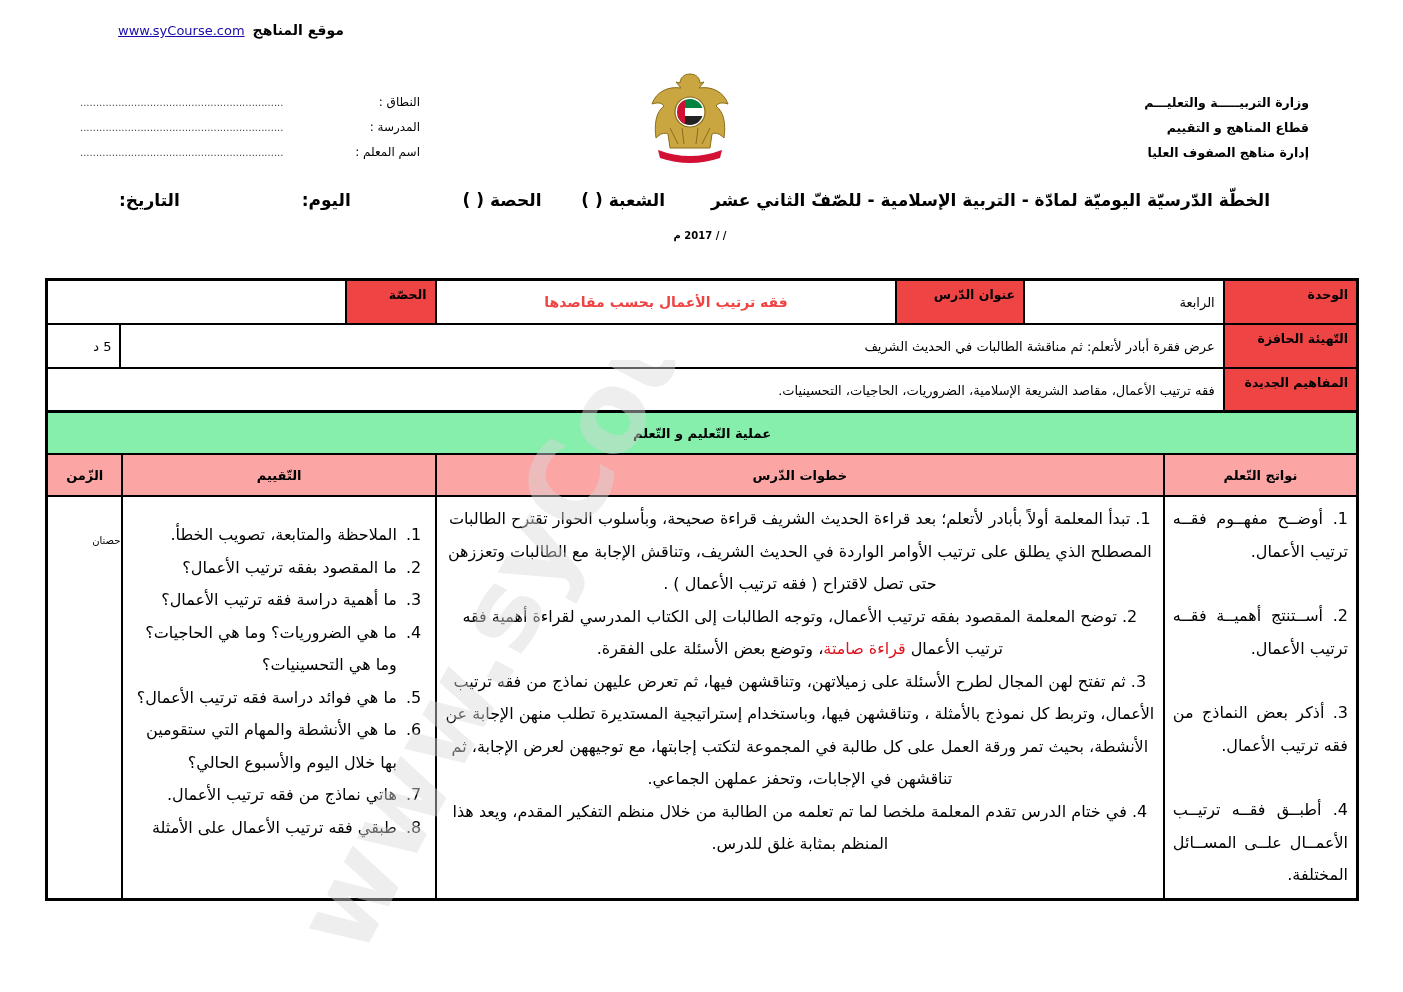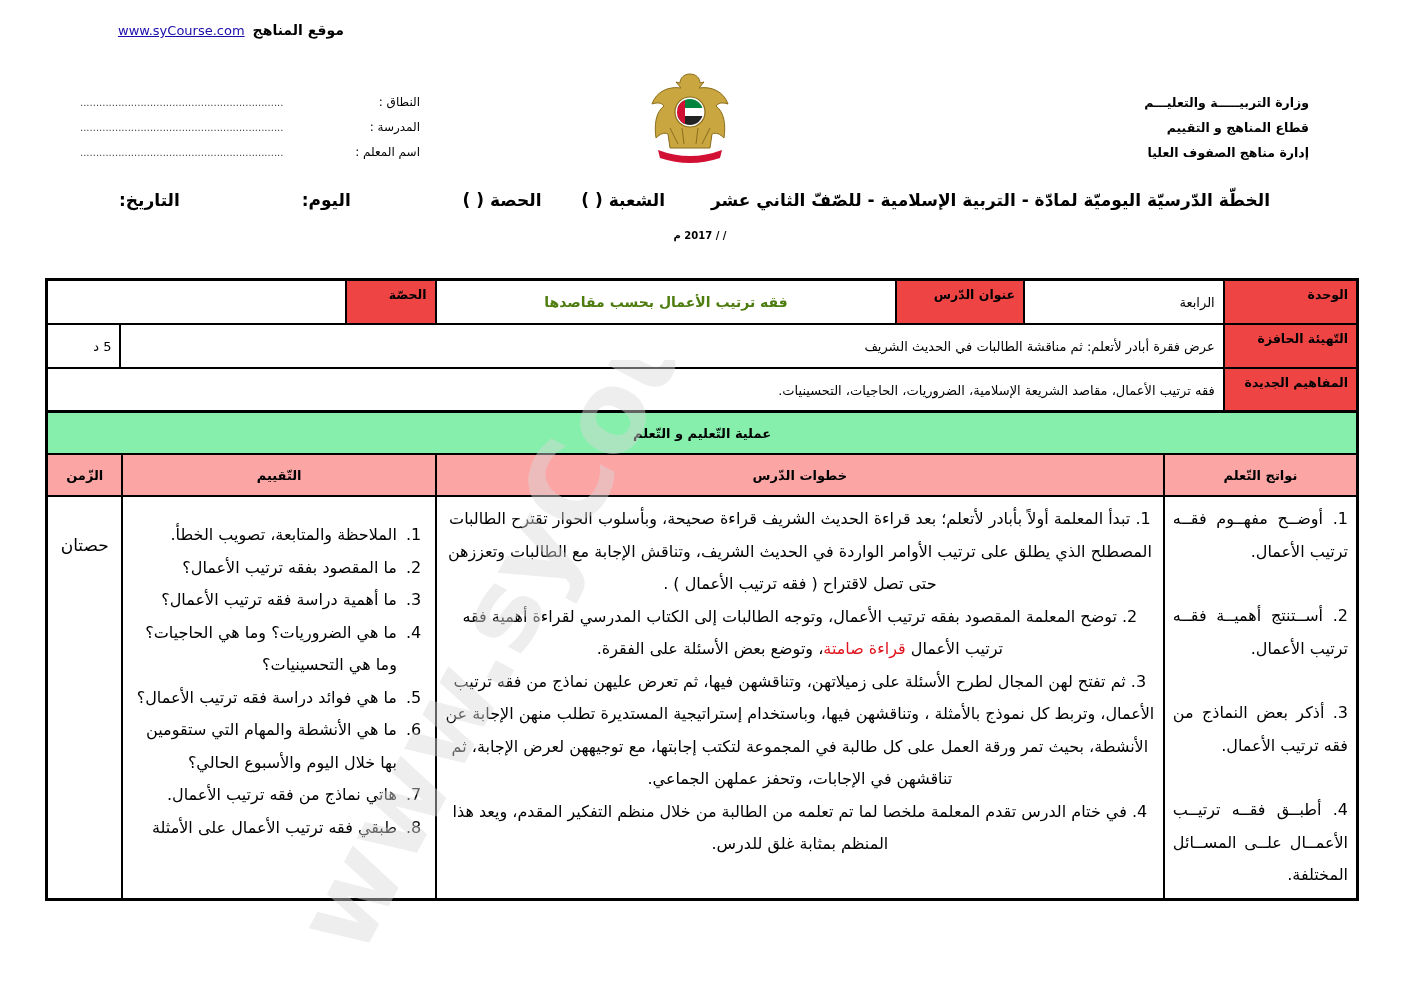--- a/index.html
+++ b/index.html
@@ -31,35 +31,35 @@
   #title-line span { display: inline-block; }
   #date-line { left: 600px; top: 230px; width: 200px; text-align: center; font-weight: bold; font-size: 10px; direction: rtl; }
 
   
   table { border-collapse: collapse; }
   #info-table { position: absolute; left: 45px; top: 278px; width: 1314px; border: 3px solid #000; direction: rtl; font-size: 13px; }
   #info-table td { border: 2px solid #000; padding: 4px 8px; height: 32px; vertical-align: middle; }
   .gray { background: #ef4444; }
   .lbl { font-weight: bold; font-size: 12.5px; vertical-align: top !important; padding-top: 6px !important; }
   .red { color: #e0141e; }
-  .red-title { color: #4d7c0f; font-weight: bold; font-size: 14px; text-align: center; }
+  .red-title { color: #ef4444; font-weight: bold; font-size: 14px; text-align: center; }
 
   
   #proc-table { position: absolute; left: 45px; top: 410px; width: 1314px; border: 3px solid #000; direction: rtl; font-size: 13px; }
   #proc-table td, #proc-table th { border: 2px solid #000; }
   #proc-title { background: #86efac; height: 38px; text-align: center; font-weight: bold; font-size: 13px; }
   .col-head { background: #fca5a5; height: 38px; text-align: center; font-weight: bold; font-size: 13px; }
   .body-cell { vertical-align: top; padding: 6px 8px; line-height: 32.5px; font-size: 16px; }
   .outcomes p { margin: 0 0 32px 0; text-align: justify; text-align-last: right; }
   .outcomes p:last-child { margin-bottom: 0; }
   .steps { text-align: center; }
   .steps p { margin: 0; }
   .assess ol { margin: 0; padding: 0 26px 0 0; }
   .assess li { padding-right: 4px; }
-  .time-cell { vertical-align: top; text-align: center; padding-top: 38px; font-size: 17px; }
+  .time-cell { vertical-align: top; text-align: right; padding-top: 38px; font-size: 10px; }
 
   
   #watermark { left: 280px; top: 360px; width: 700px; height: 620px; pointer-events: none; }
 </style>
 </head>
 <body>
 
 <div id="site-line" class="abs">
   <a href="#">www.syCourse.com</a>
   <span class="site-label">موقع المناهج</span>

